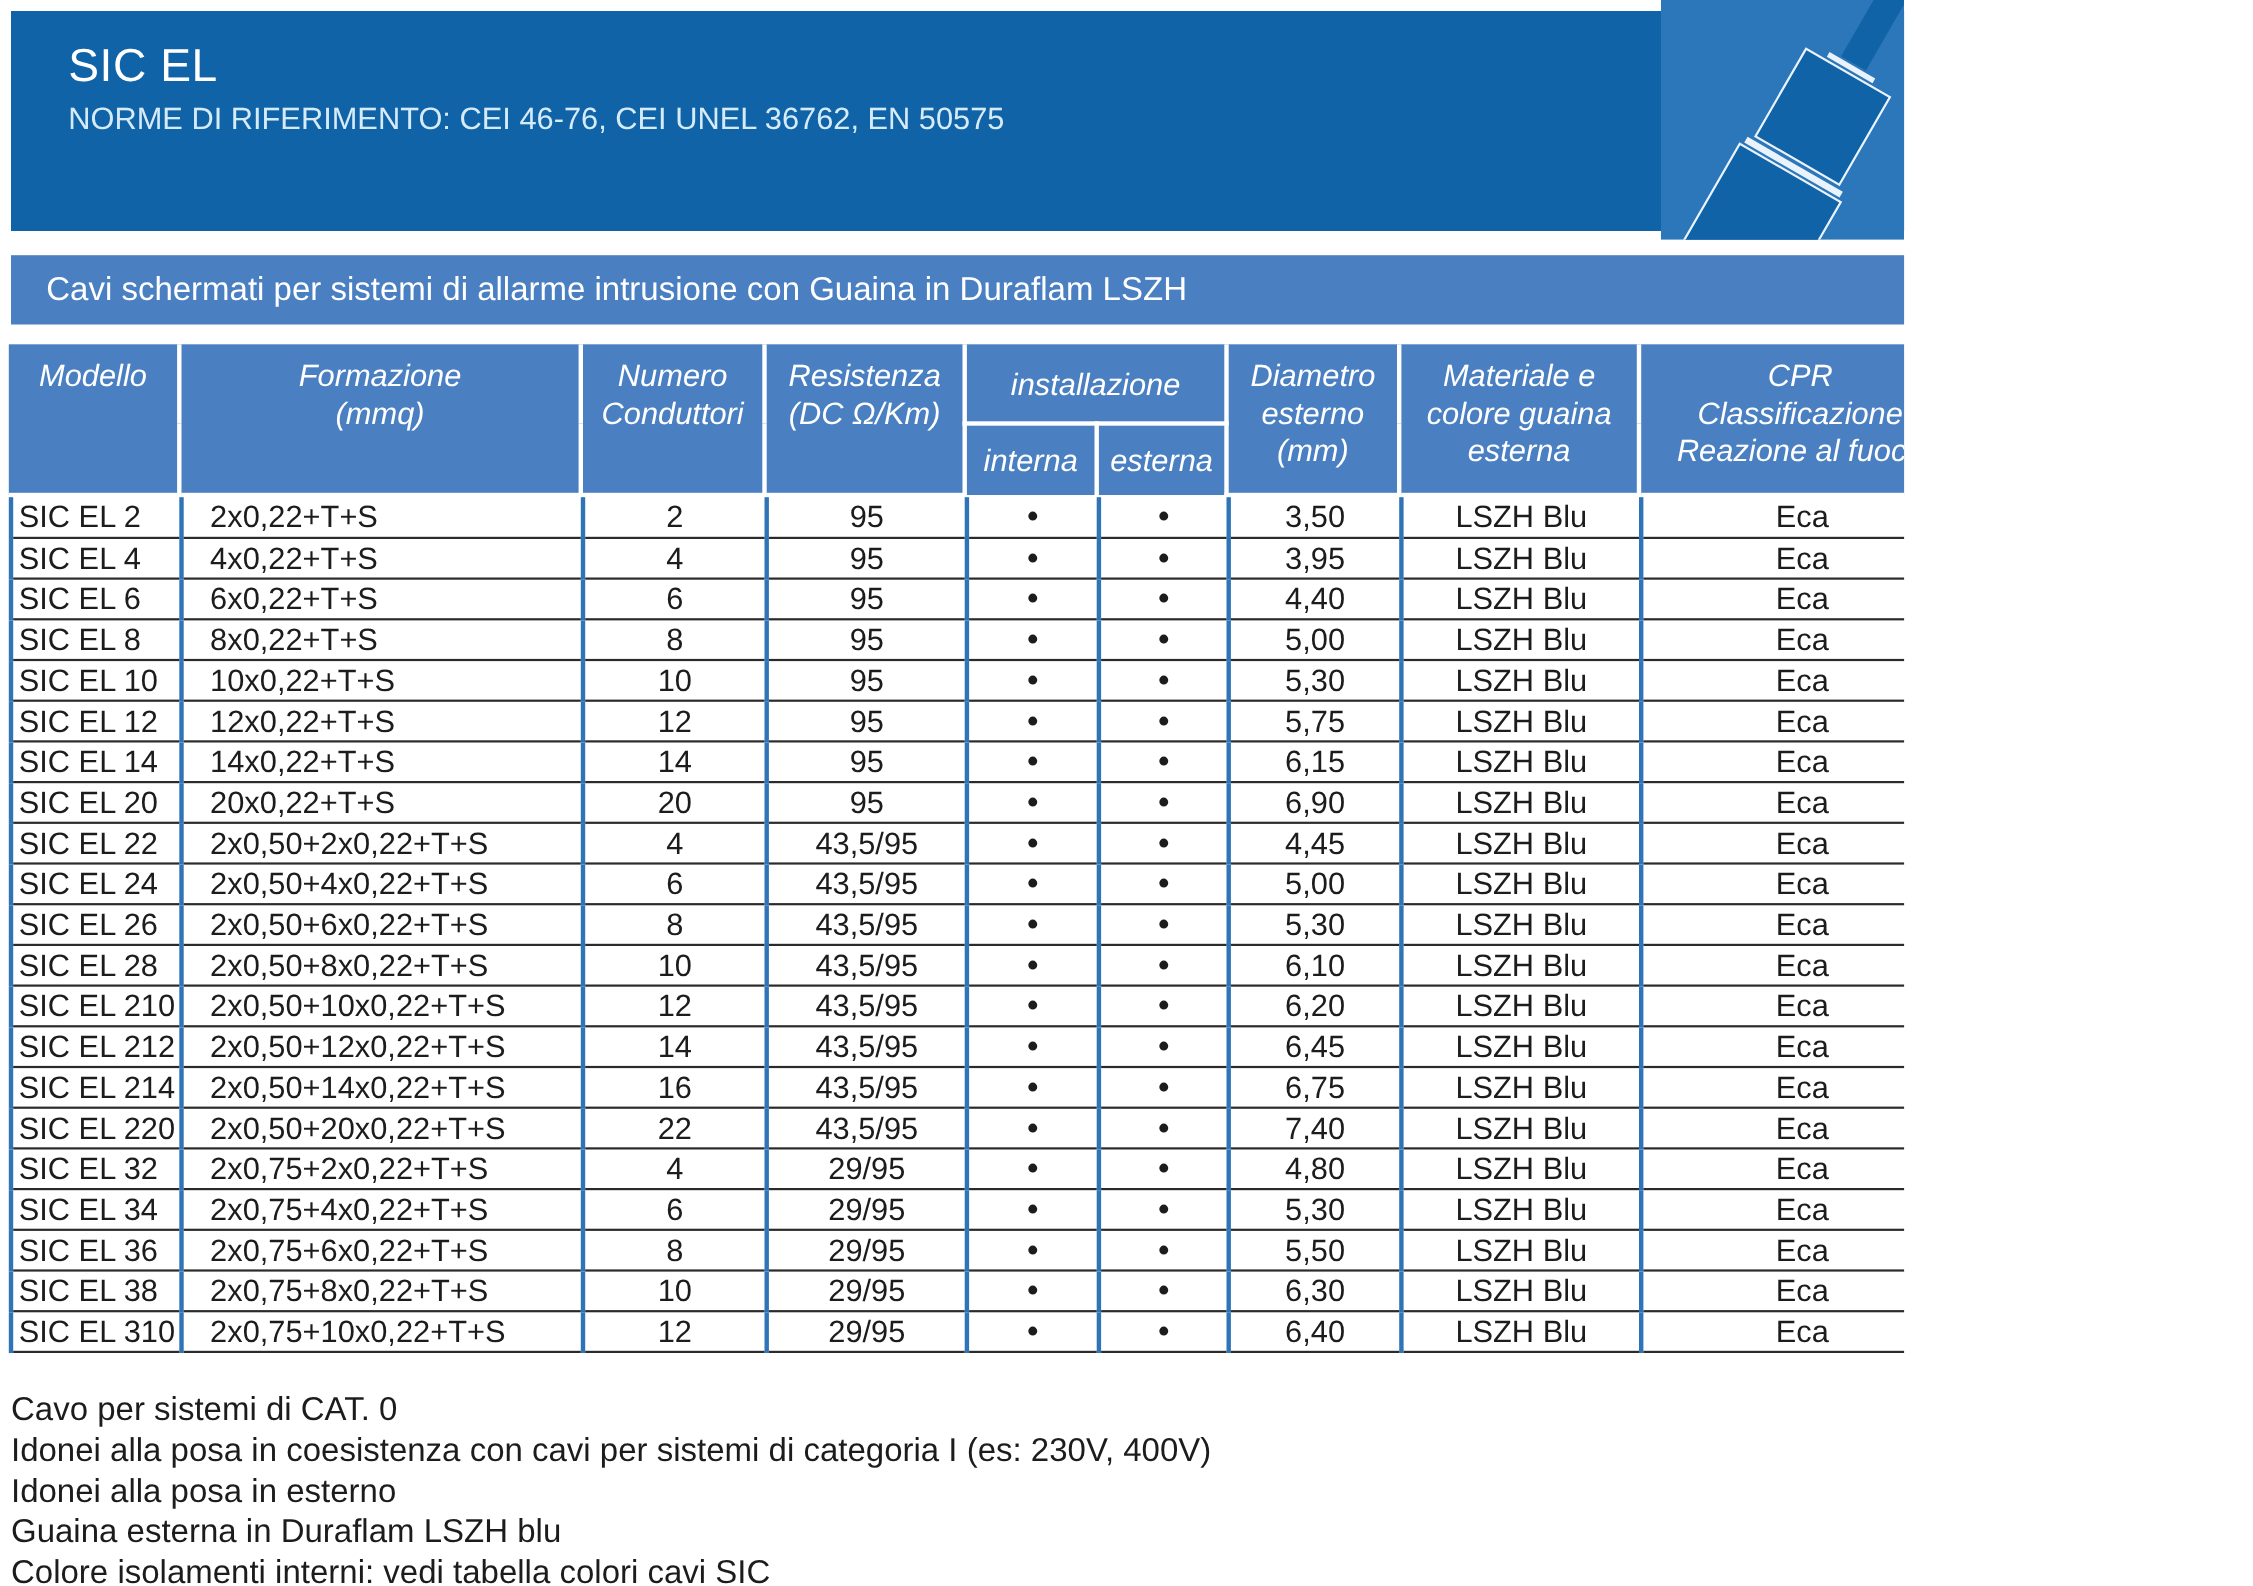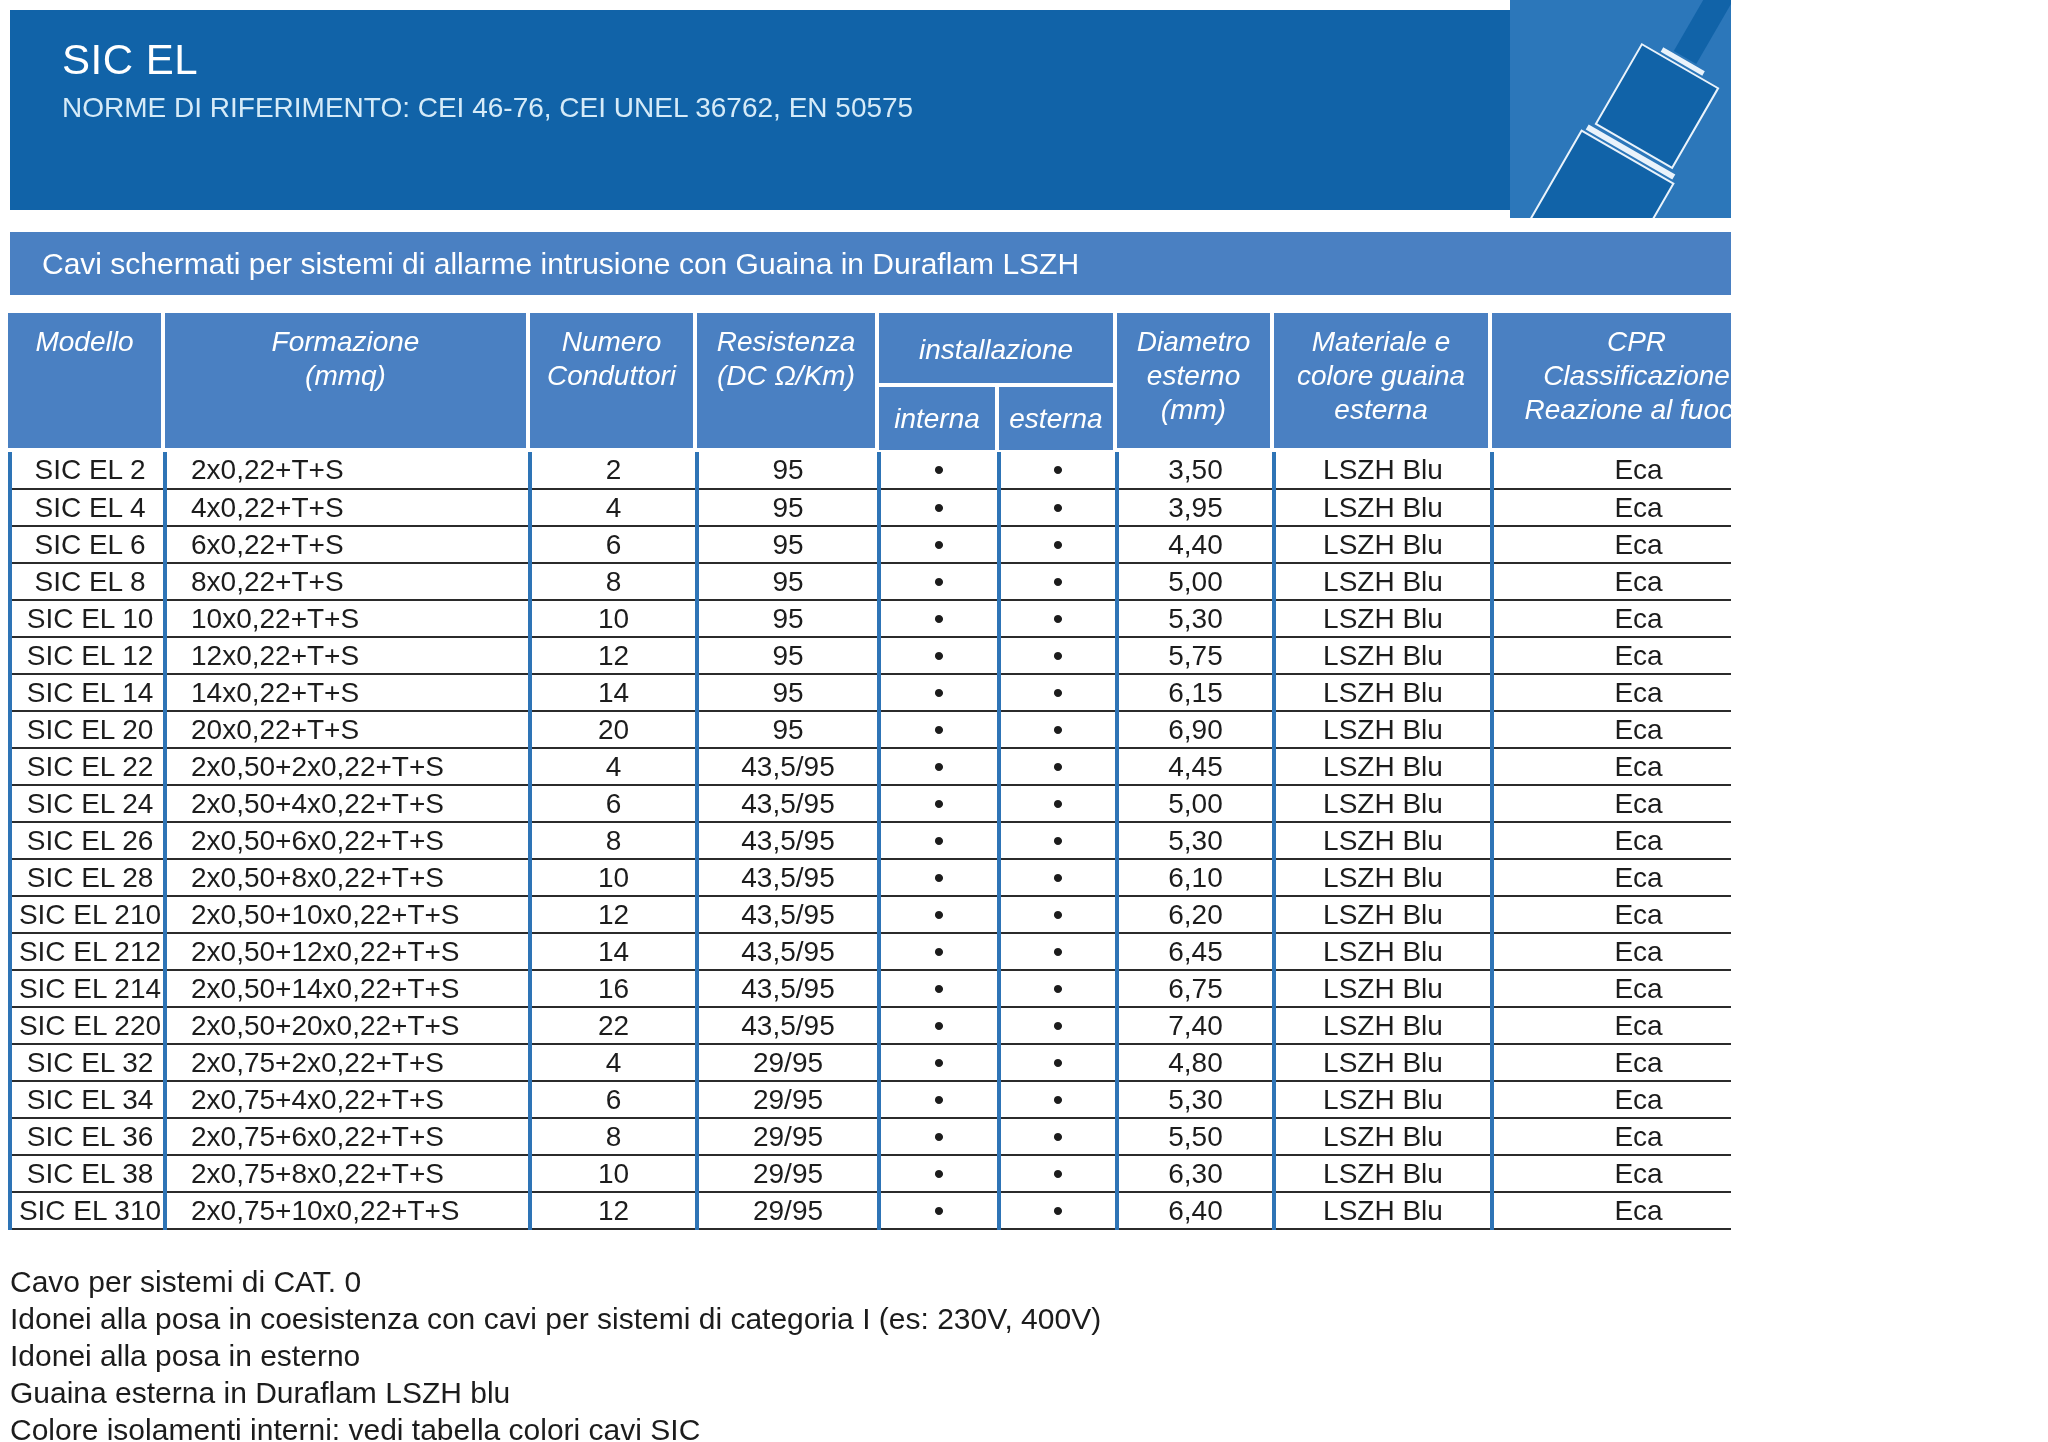--- a/index.html
+++ b/index.html
@@ -60,21 +60,21 @@
   .hdr-table .row2 th{height:65px;vertical-align:middle;padding-top:0;border-bottom:none;}
   .hdr-table th.mid{vertical-align:middle;padding-top:4px;}
   .body-table{margin-top:0;}
   .body-table td{
     height:37px;font-size:28px;text-align:center;vertical-align:middle;
     border-left:4px solid var(--grid-blue);
     border-right:4px solid var(--grid-blue);
     border-bottom:2px solid var(--row-line);
     overflow:hidden;white-space:nowrap;
   }
-  .body-table td.col-model{text-align:center;padding-left:5px;}
+  .body-table td.col-model{text-align:left;padding-left:5px;}
   .body-table td.col-form{text-align:left;padding-left:24px;}
   .body-table td.col-dot{font-size:30px;}
   .body-table td.col-imb{
     border-bottom:2px solid var(--row-line);
     vertical-align:middle;white-space:pre-line;
     font-size:28px;line-height:34px;
   }
   .imb-inner{display:inline-block;text-align:left;white-space:pre-line;}
   
   .notes{position:absolute;left:10px;top:1263px;font-size:30px;line-height:37px;}

